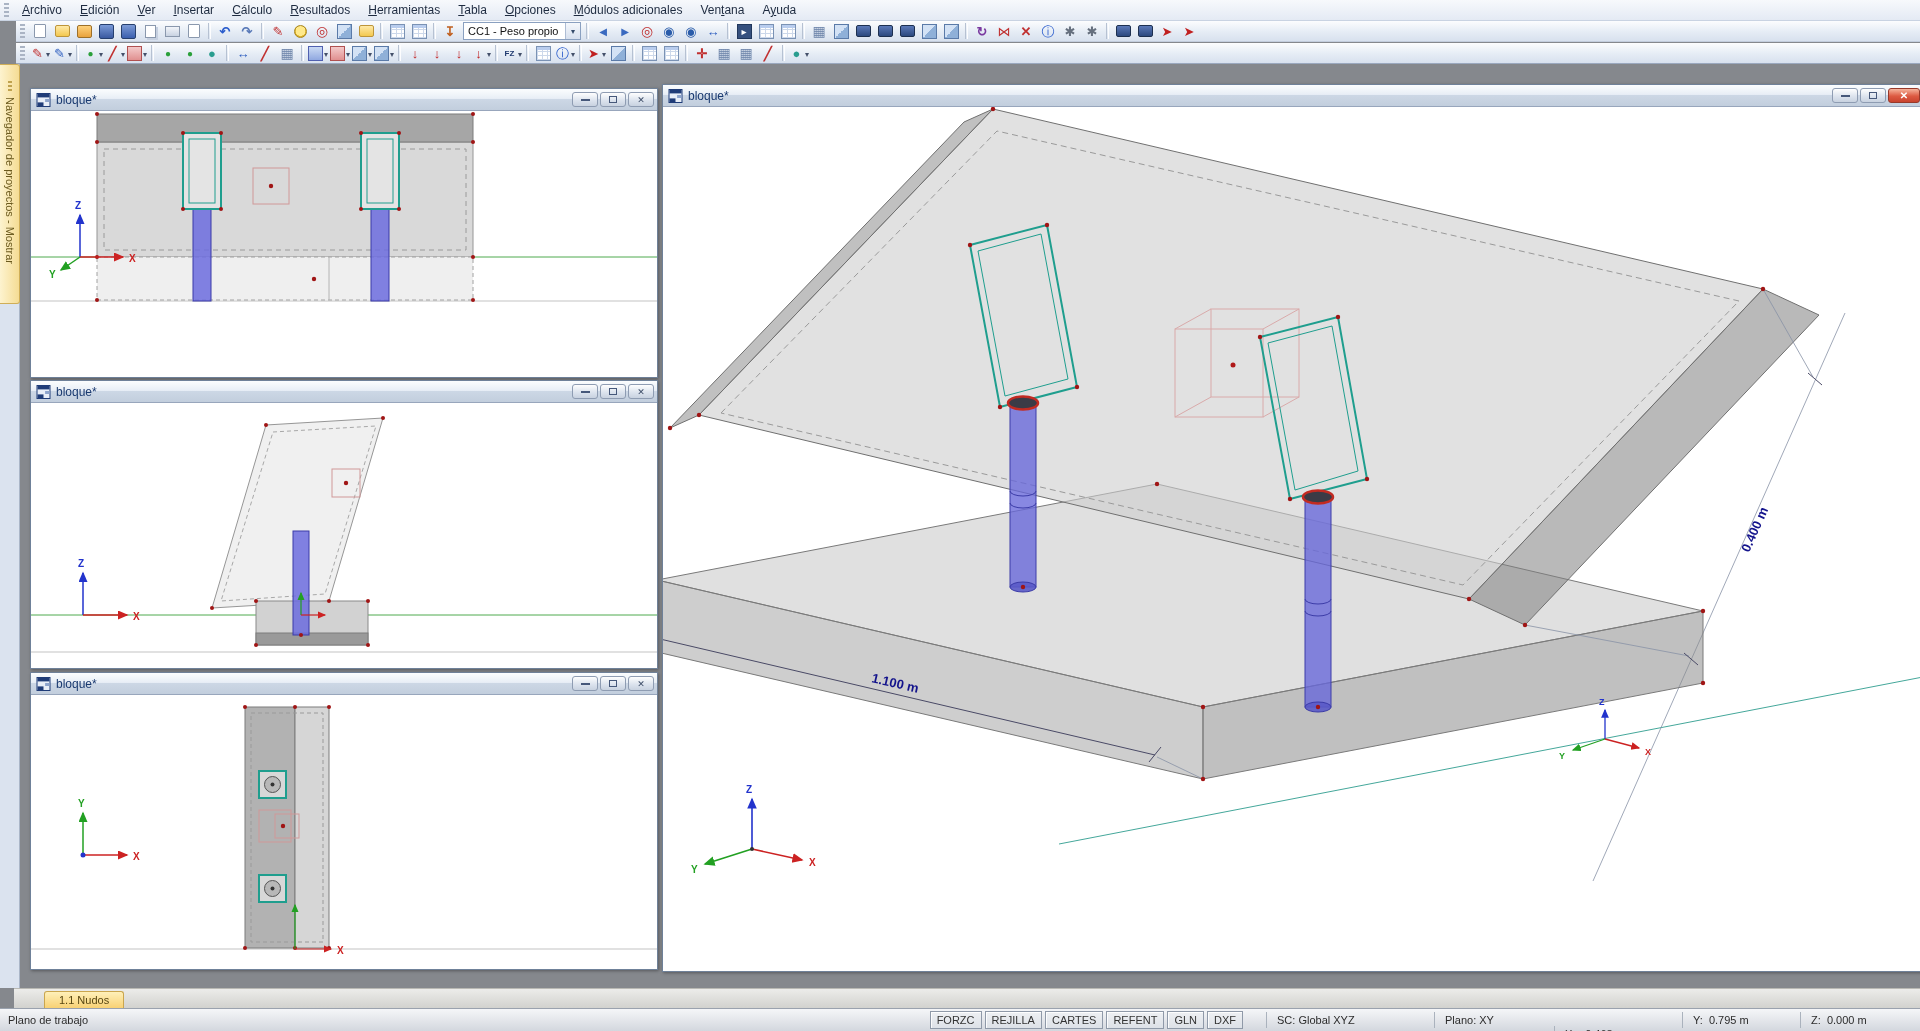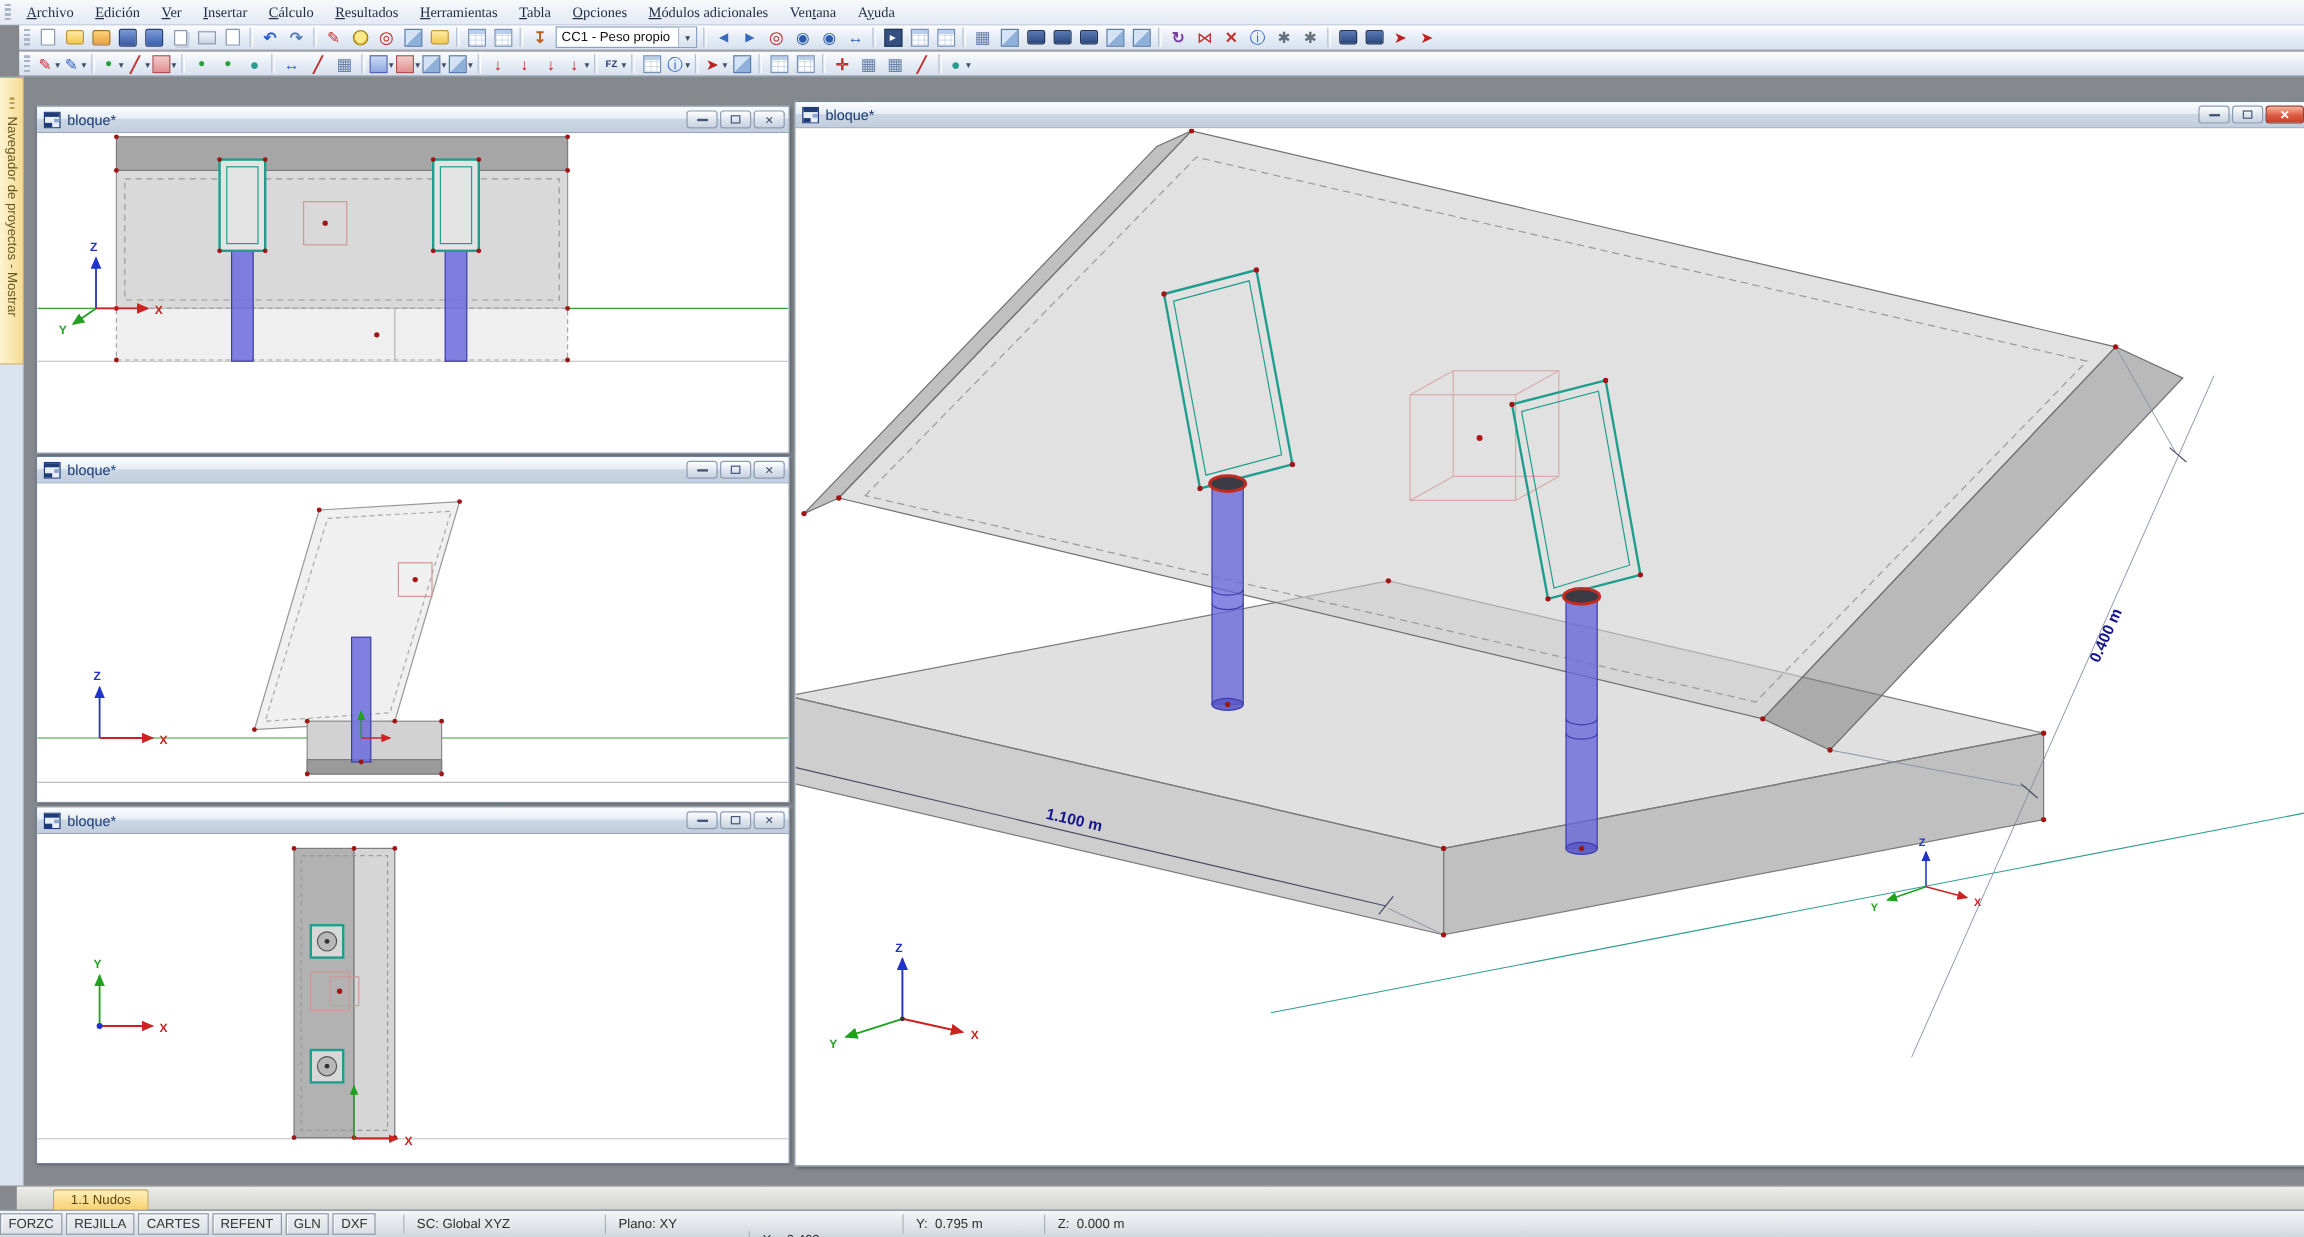--- a/index.html
+++ b/index.html
@@ -5,21 +5,21 @@
   * { box-sizing: border-box; margin: 0; padding: 0; }
   html,body { width:1920px; height:1031px; overflow:hidden; font-family:"Liberation Sans",sans-serif; background:#85888d; }
   body { position:relative; font-size:12px; color:#222; }
 
   
   .menubar { position:absolute; left:0; top:0; width:1920px; height:21px;
     background:linear-gradient(#f7f9fc,#e4eaf4); border-bottom:1px solid #c9d3e2;
     display:flex; align-items:center; padding-left:2px; }
   .grip { width:5px; height:14px; margin:0 4px 0 2px;
     background:repeating-linear-gradient(#aab4c4 0 2px, transparent 2px 4px); }
-  .menu-item { padding:2px 9px; color:#1e2b40; cursor:default; white-space:nowrap;font-family:Liberation Serif, serif; }
+  .menu-item { padding:2px 9px; color:#1e2b40; cursor:default; white-space:nowrap; }
   .menu-item u { text-decoration:underline; }
 
   
   .toolbar { position:absolute; left:0; width:1920px; height:21px;
     background:linear-gradient(#fcfdfe,#e5ecf5 55%,#d8e1ee);
     display:flex; align-items:center; padding-left:2px;margin-left:16px; }
   #toolbar-row1 { top:21px; border-bottom:1px solid #c3cddd; }
   #toolbar-row2 { top:43px; border-bottom:1px solid #9aa8be; }
   .tb { width:22px; height:19px; display:inline-flex; align-items:center; justify-content:center;
     border-radius:3px; flex:none; }
@@ -873,20 +873,21 @@
     </div>
 
   </div>
 </div>
 
 <div class="tabstrip">
   <span class="table-tab">1.1 Nudos</span>
 </div>
 
 <div class="statusbar">
+  <span class="sb-left">Plano de trabajo</span>
   <div style="display:flex;align-items:flex-end;">
 
   <span class="toggle">FORZC</span>
       <span class="toggle">REJILLA</span>
       <span class="toggle">CARTES</span>
       <span class="toggle">REFENT</span>
       <span class="toggle">GLN</span>
       <span class="toggle">DXF</span>
     </div>
   <span class="sb-seg w-sc">SC: Global XYZ</span>

